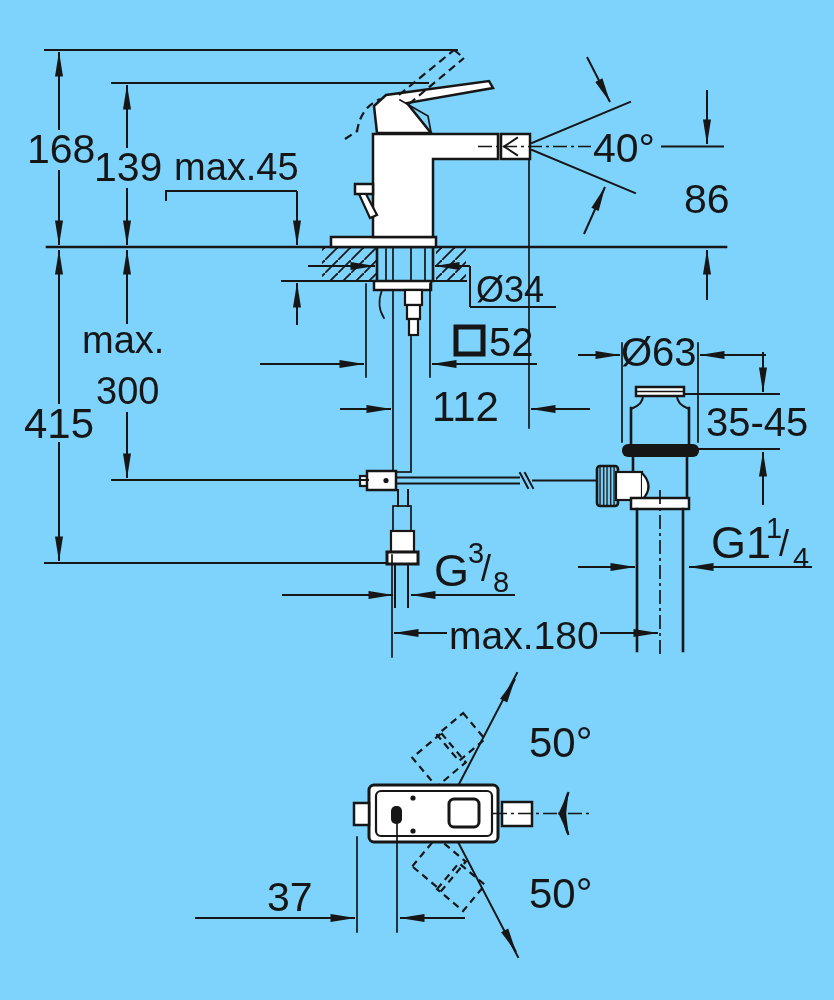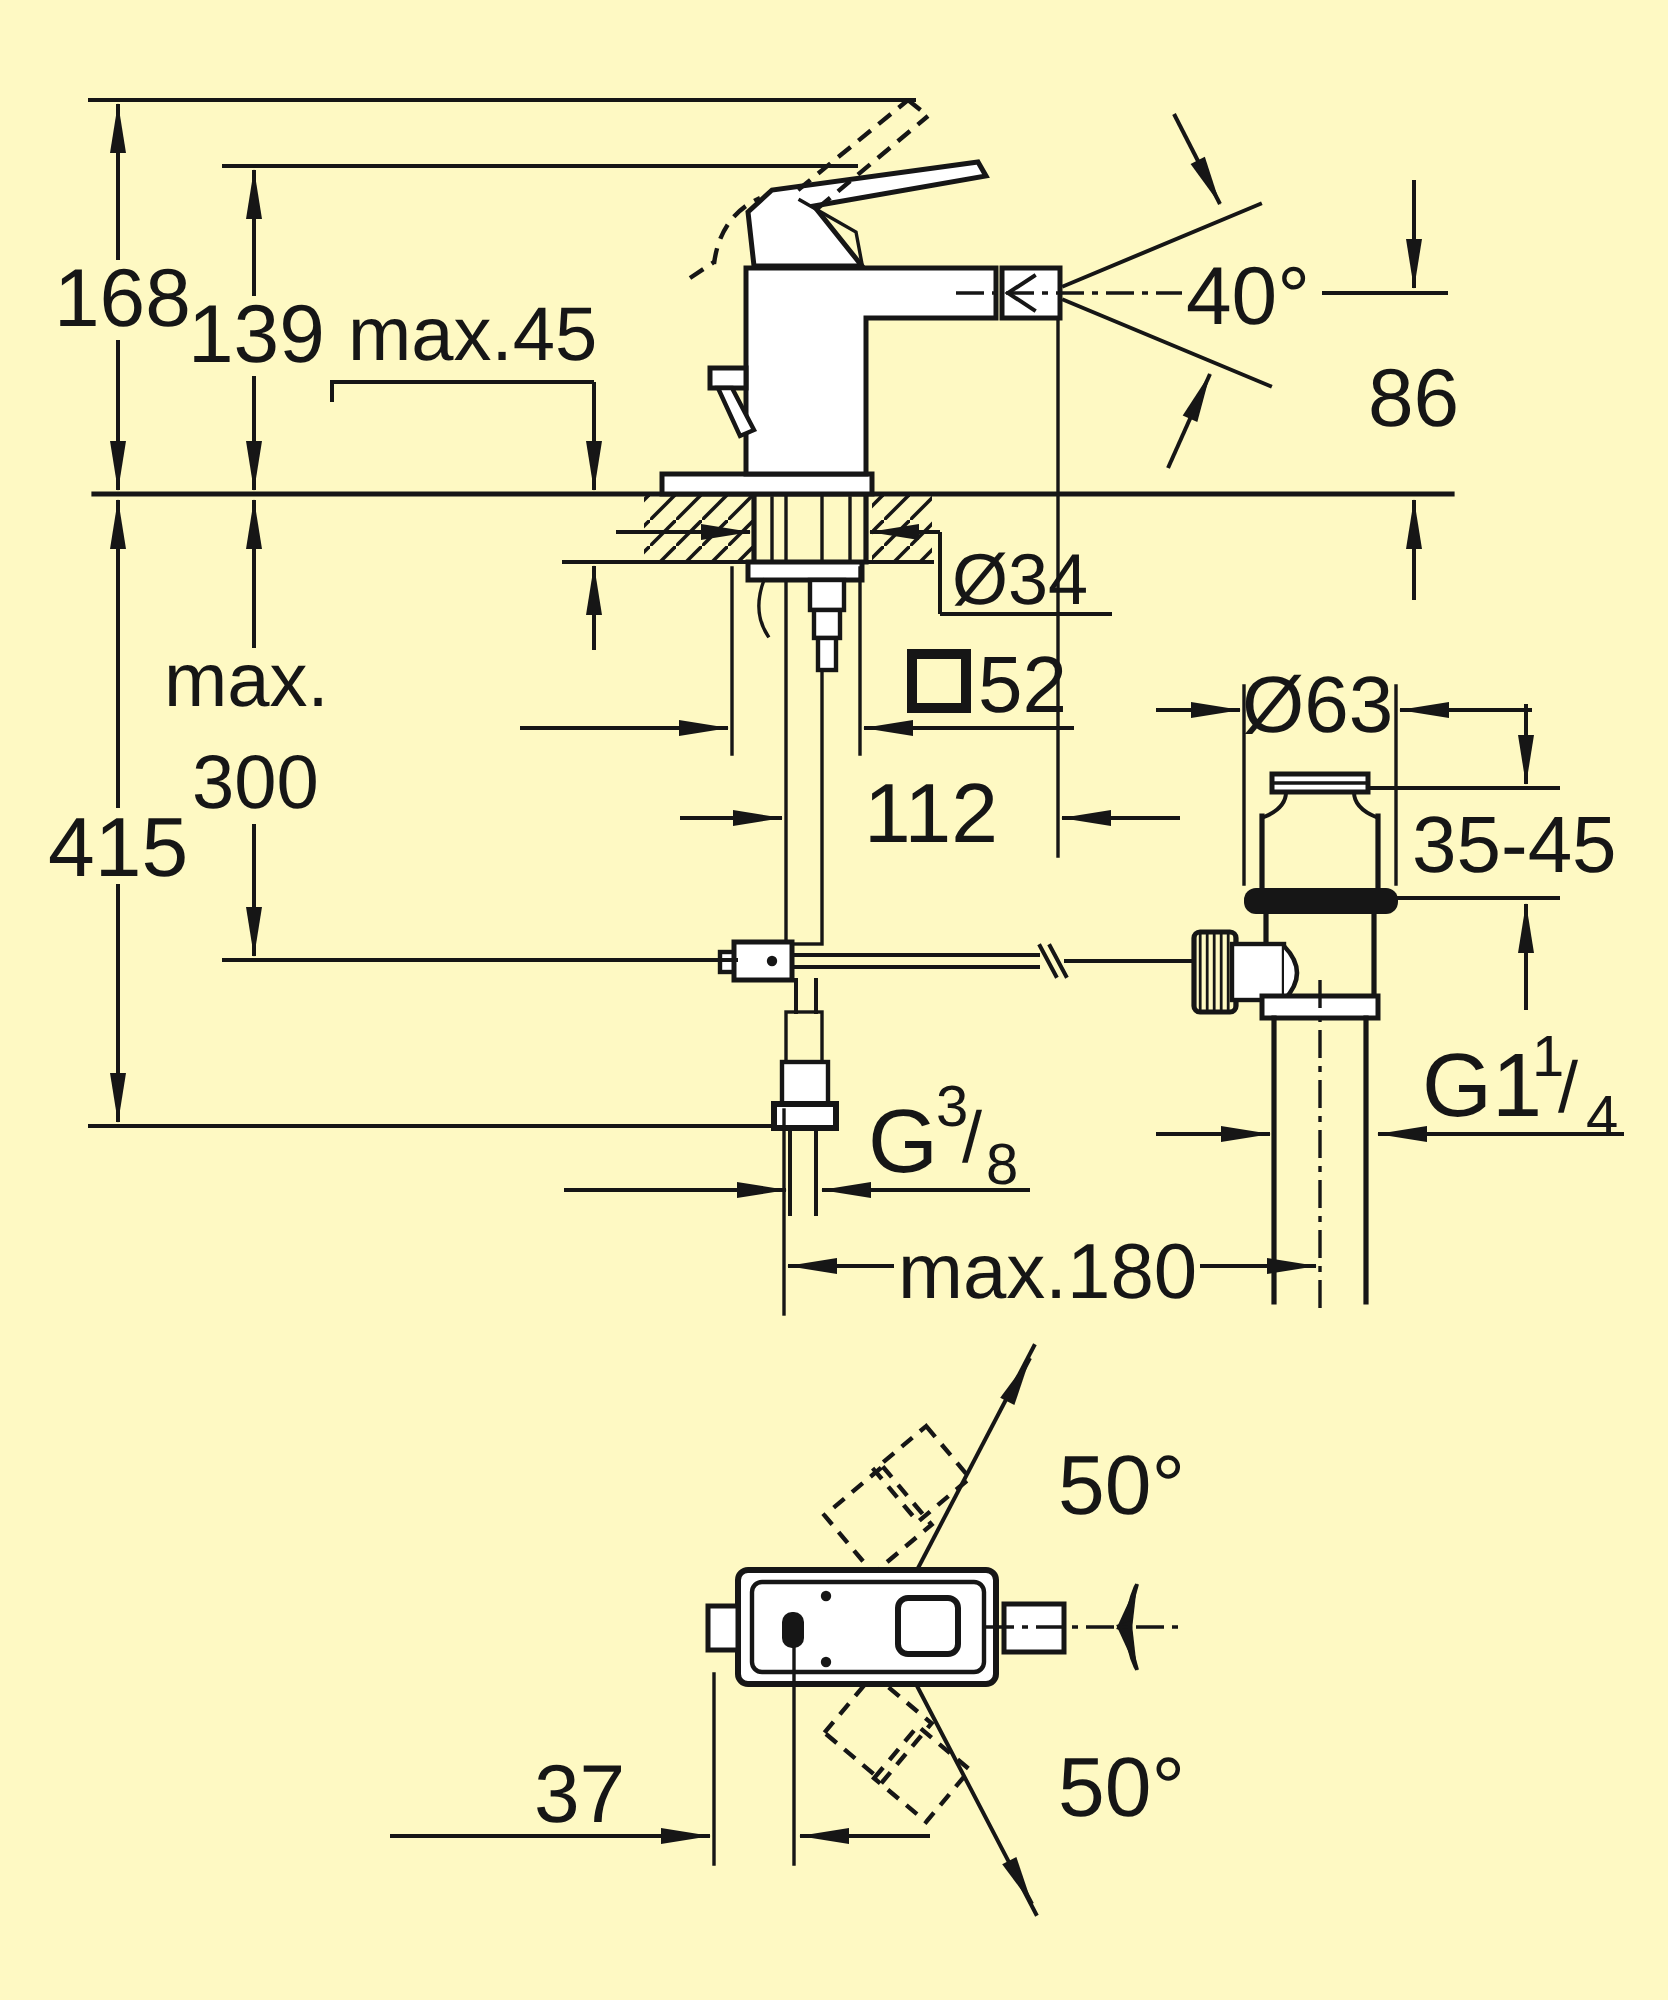--- a/index.html
+++ b/index.html
@@ -1,16 +1,16 @@
 <!DOCTYPE html>
 <html><head>
 <meta charset="utf-8">
 <style>
   html,body{margin:0;padding:0;background:#ffffff;}
-  .canvas{position:relative;width:834px;height:1000px;background:#fef9c3;overflow:hidden;}
+  .canvas{position:relative;width:834px;height:1000px;background:#7dd3fc;overflow:hidden;}
   svg{display:block;}
   .ln{fill:none;stroke:#161616;stroke-width:2;stroke-linecap:square;}
   .ln3{fill:none;stroke:#161616;stroke-width:2.6;stroke-linecap:square;}
   .thin{fill:none;stroke:#161616;stroke-width:1.7;stroke-linecap:square;}
   .wt{fill:#ffffff;stroke:#161616;stroke-width:2.5;}
   .wt2{fill:#ffffff;stroke:#161616;stroke-width:2.2;}
   .wt3{fill:#ffffff;stroke:#161616;stroke-width:3;}
   .blk{fill:#161616;stroke:none;}
   .sq{fill:none;stroke:#161616;stroke-width:5;}
   .dash{fill:none;stroke:#161616;stroke-width:2.2;stroke-dasharray:8,5;}

